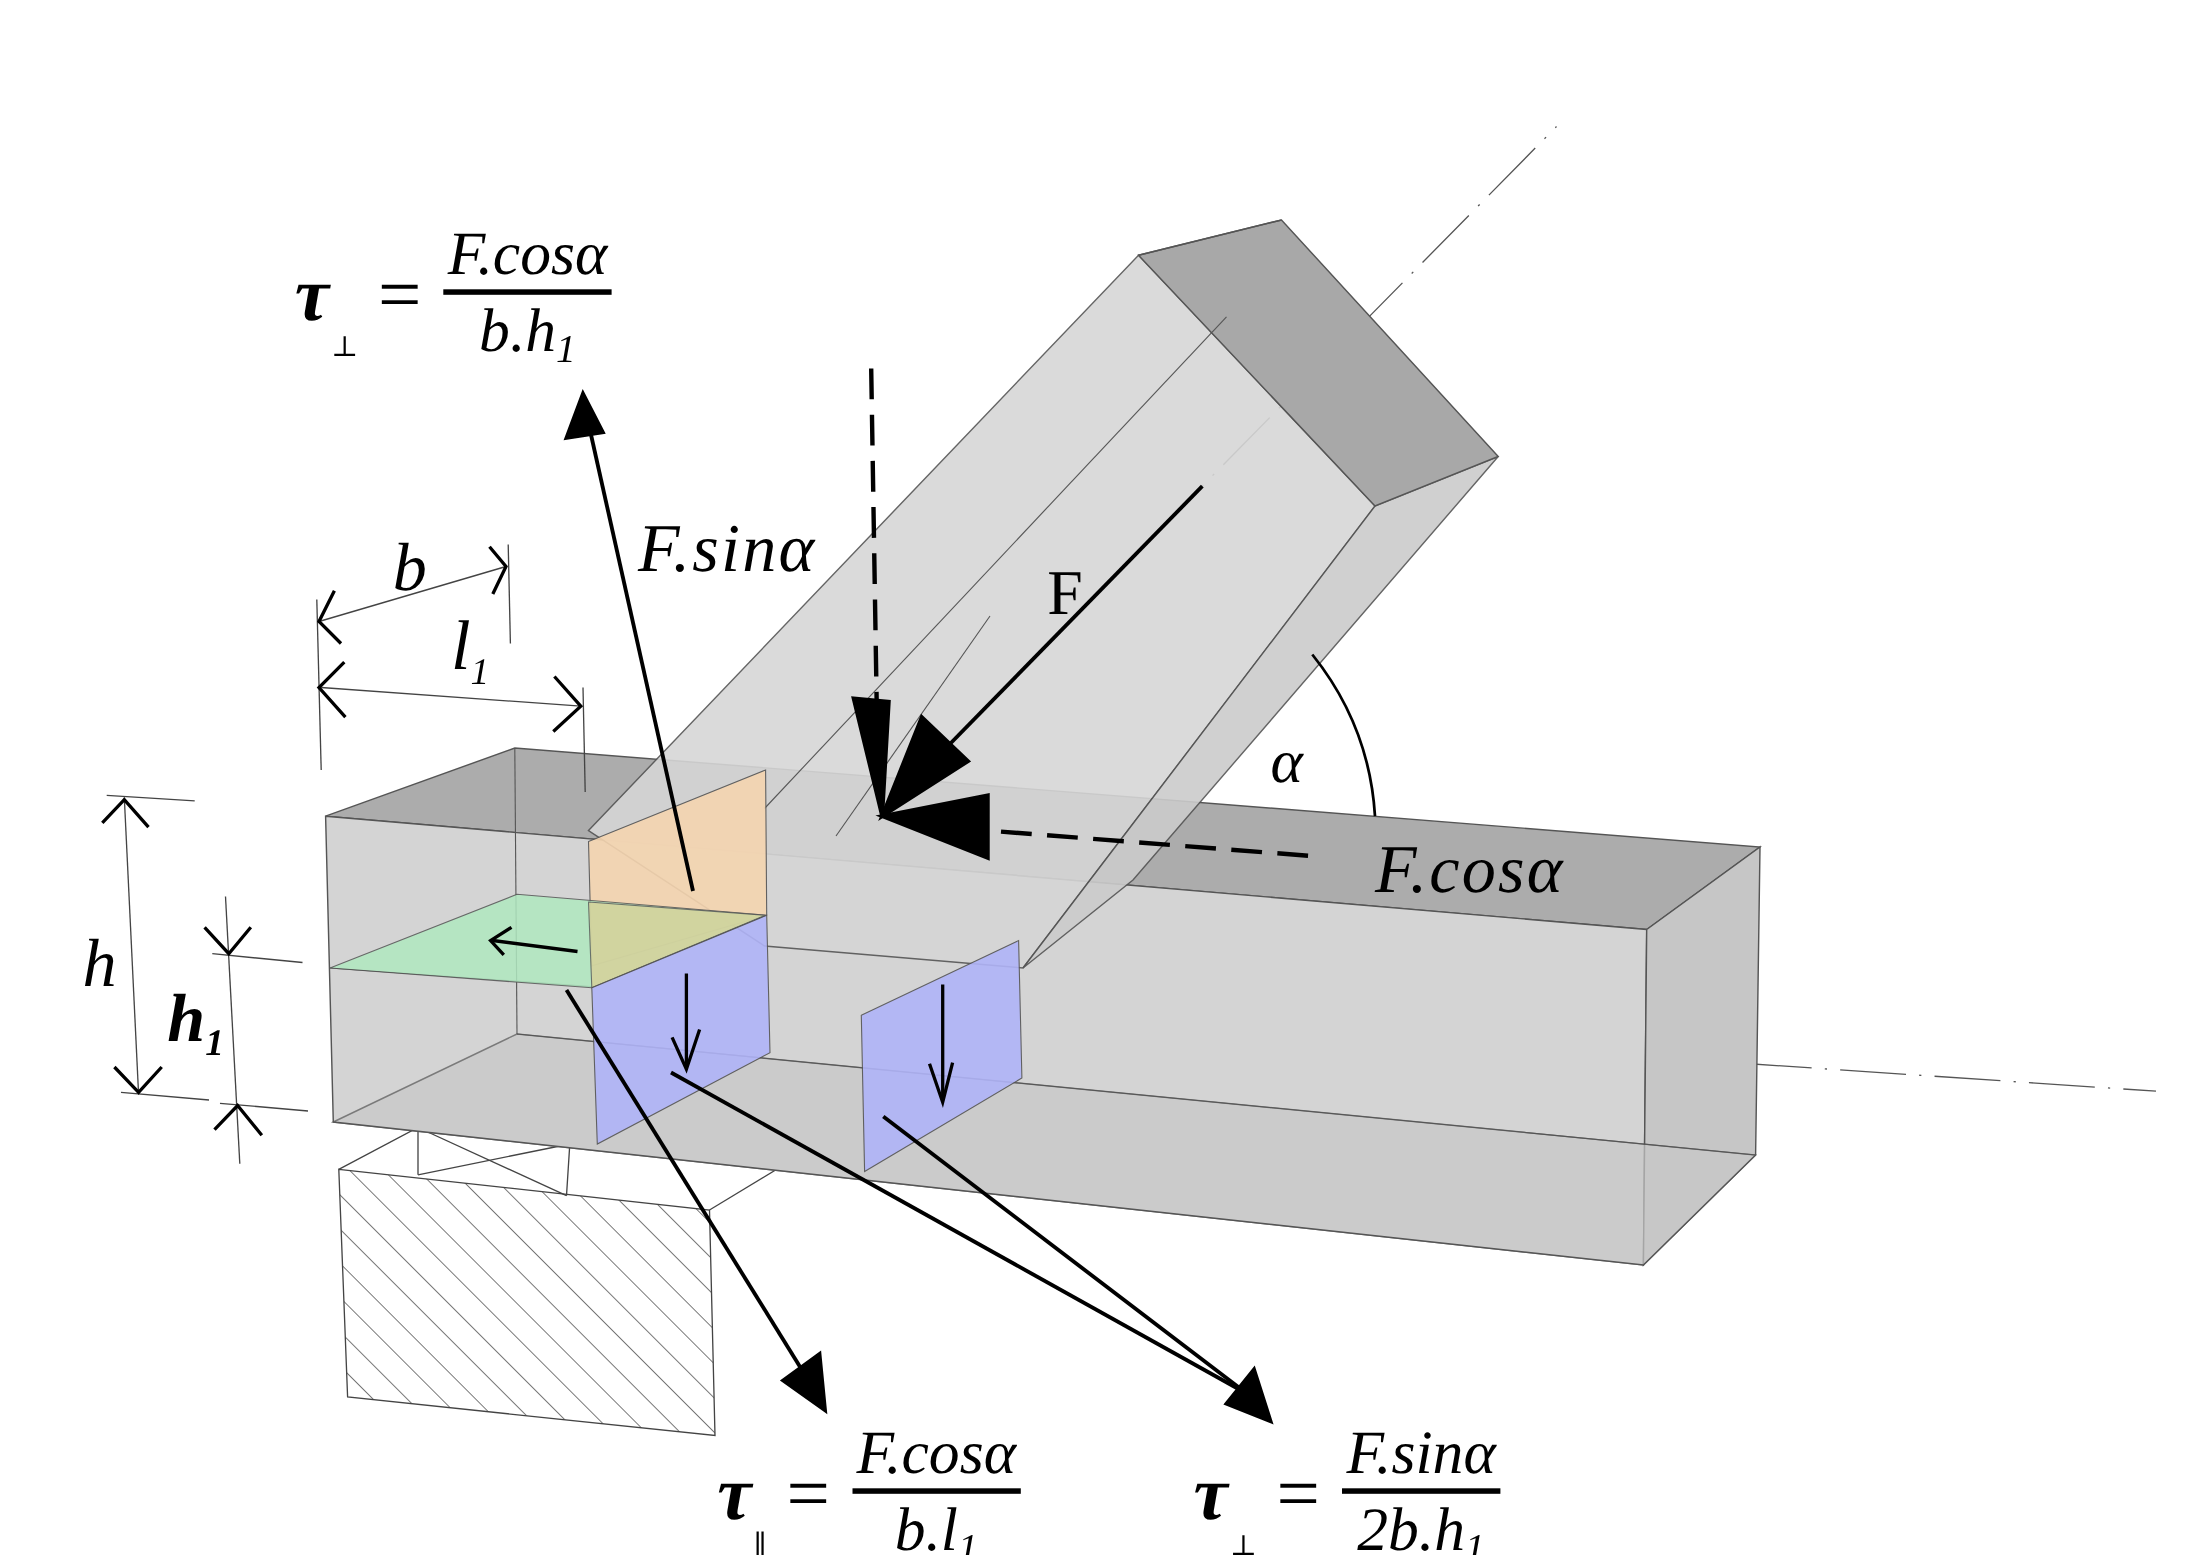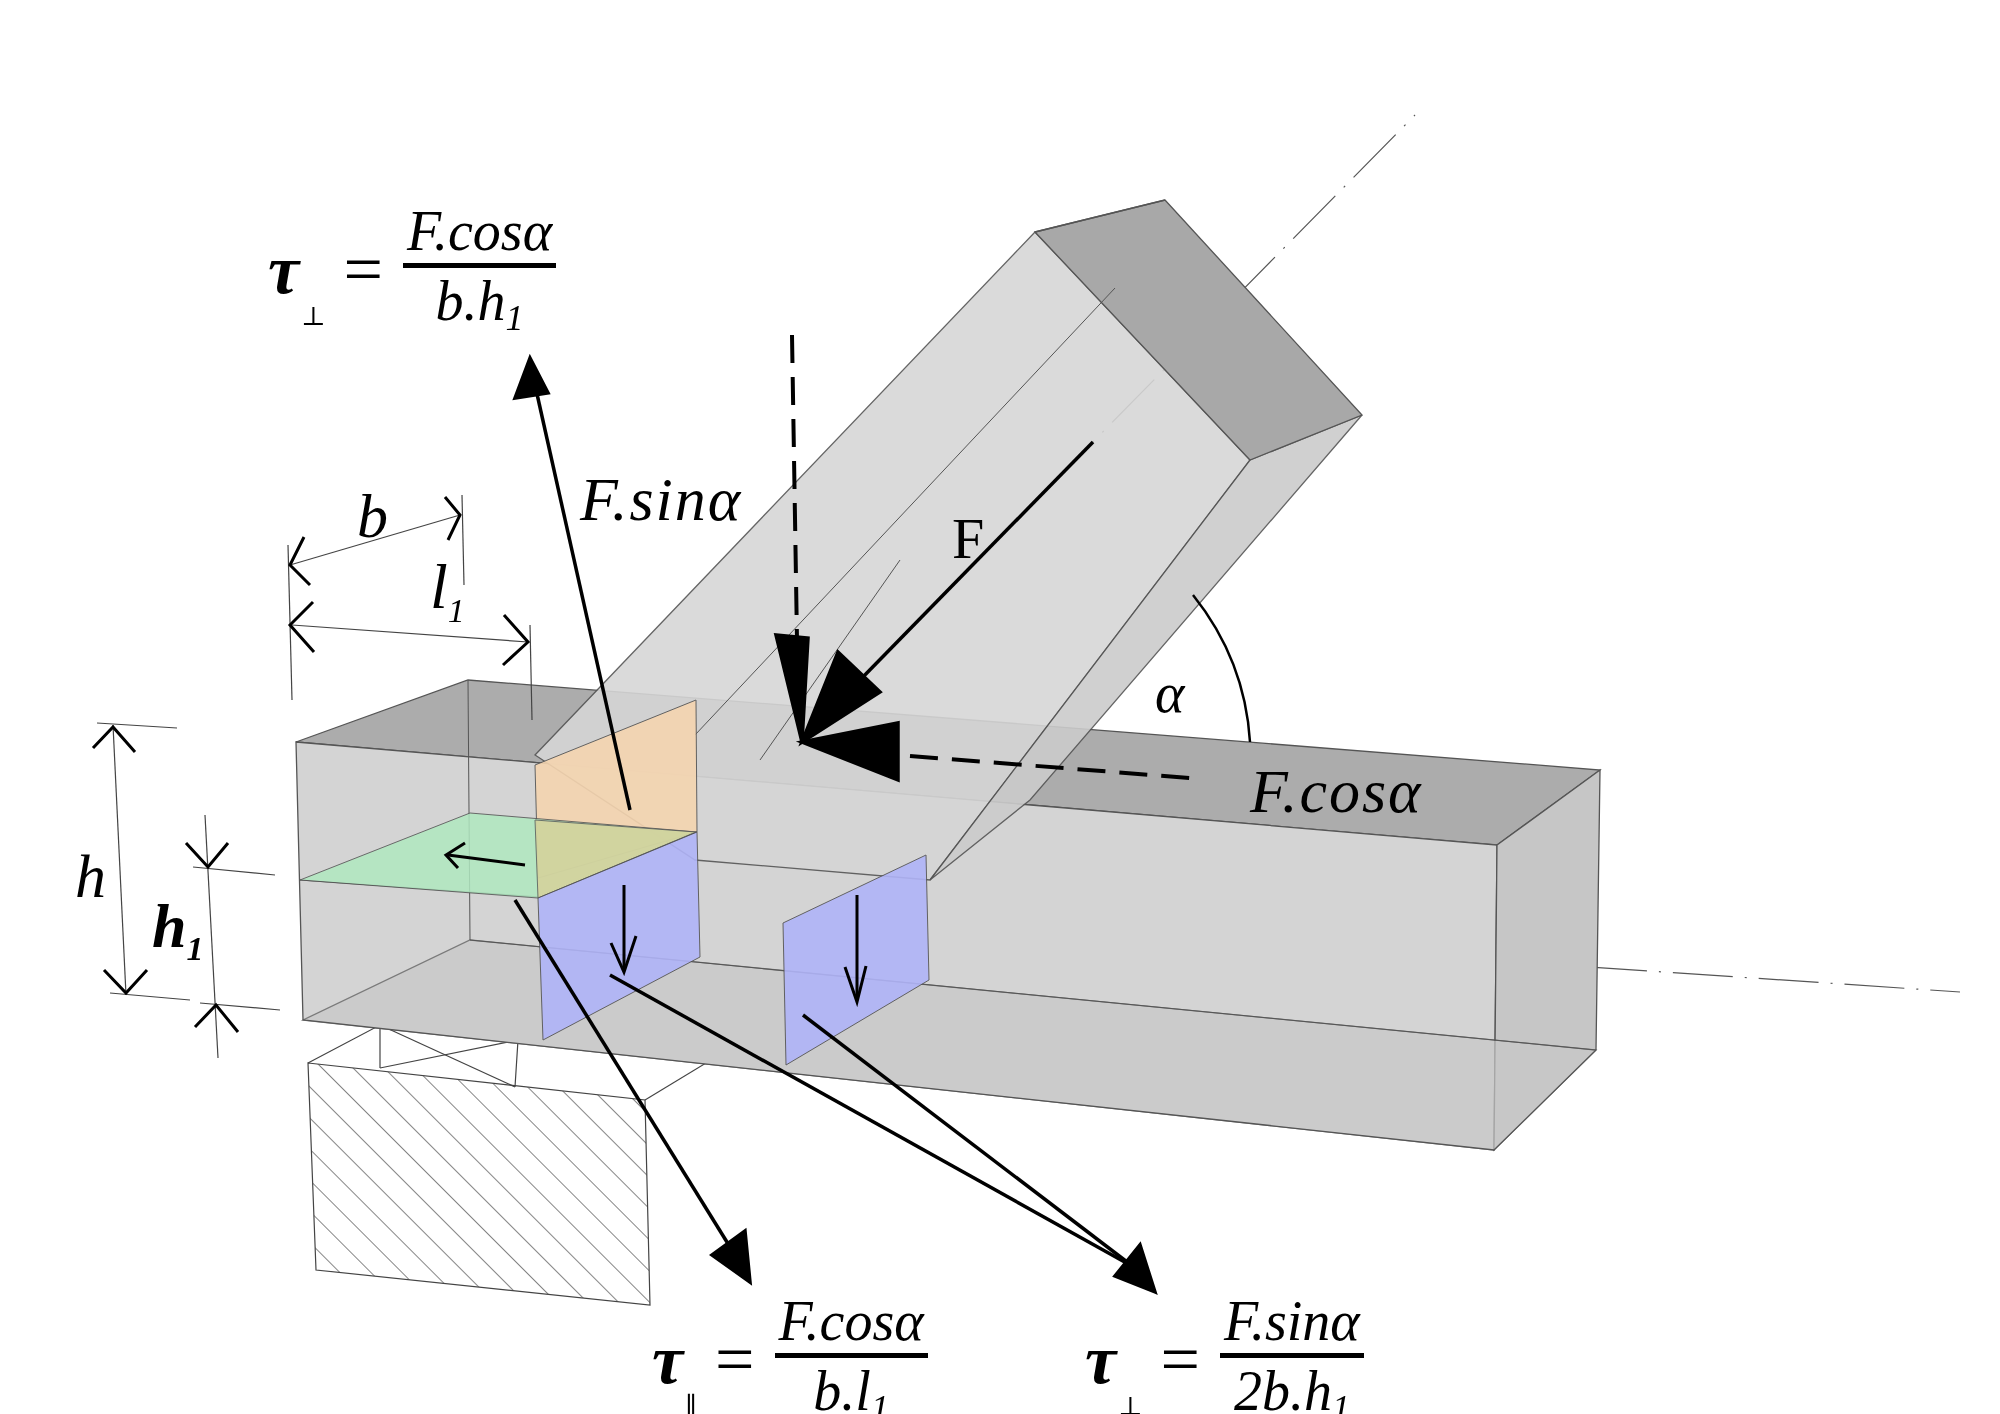--- a/index.html
+++ b/index.html
@@ -119,21 +119,21 @@
     <line x1="857" y1="895" x2="857" y2="1000" stroke-width="3"></line>
     <polyline points="845,967 857,1002 866,966" fill="none" stroke-width="3"></polyline>
   </g>
 </svg>
 
 <div class="lbl" style="left:580px; top:468px; font-size:62px; letter-spacing:2px;">F.sinα</div>
 <div class="lbl" style="left:952px; top:510px; font-size:58px; font-style:normal;">F</div>
 <div class="lbl" style="left:1155px; top:665px; font-size:56px;">α</div>
 <div class="lbl" style="left:1250px; top:760px; font-size:62px; letter-spacing:2px;">F.cosα</div>
 <div class="lbl" style="left:357px; top:485px; font-size:62px;">b</div>
-<div class="lbl" style="left:410px; top:555px; font-size:64px;margin-left:20px;">
+<div class="lbl" style="left:410px; top:555px; font-size:64px;">
   <span>l</span><sub style="font-size:34px;">1</sub>
 </div>
 <div class="lbl" style="left:75px; top:845px; font-size:62px;">h</div>
 <div class="lbl" style="left:152px; top:895px; font-size:62px;font-weight:bold;">
   <span>h</span><sub style="font-size:34px;">1</sub>
 </div>
 
 <div class="formula" style="left:268px; top:202px;">
   <span class="tau">τ</span>
   <span class="sub">⊥</span>

